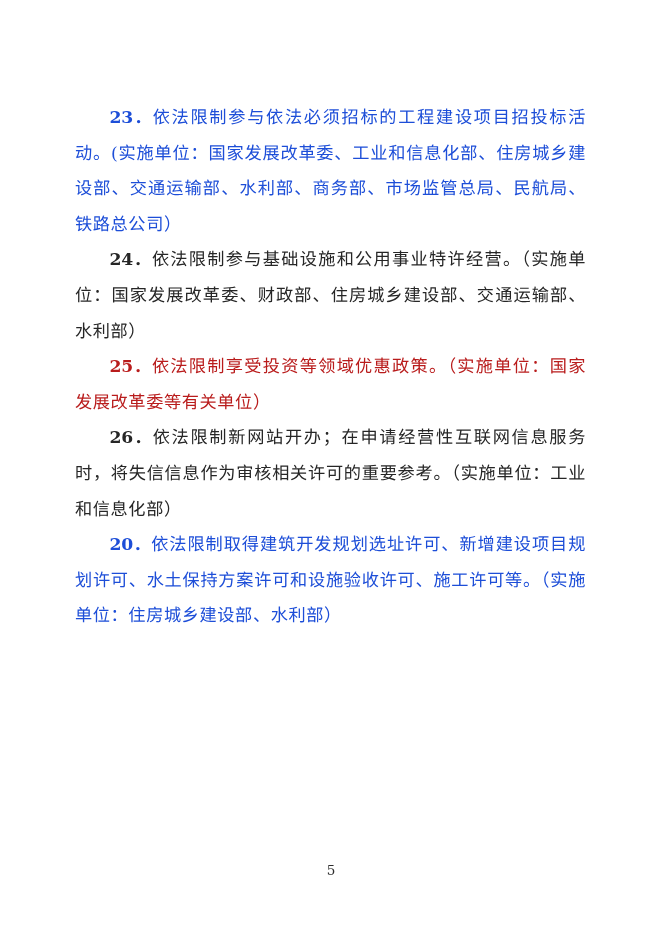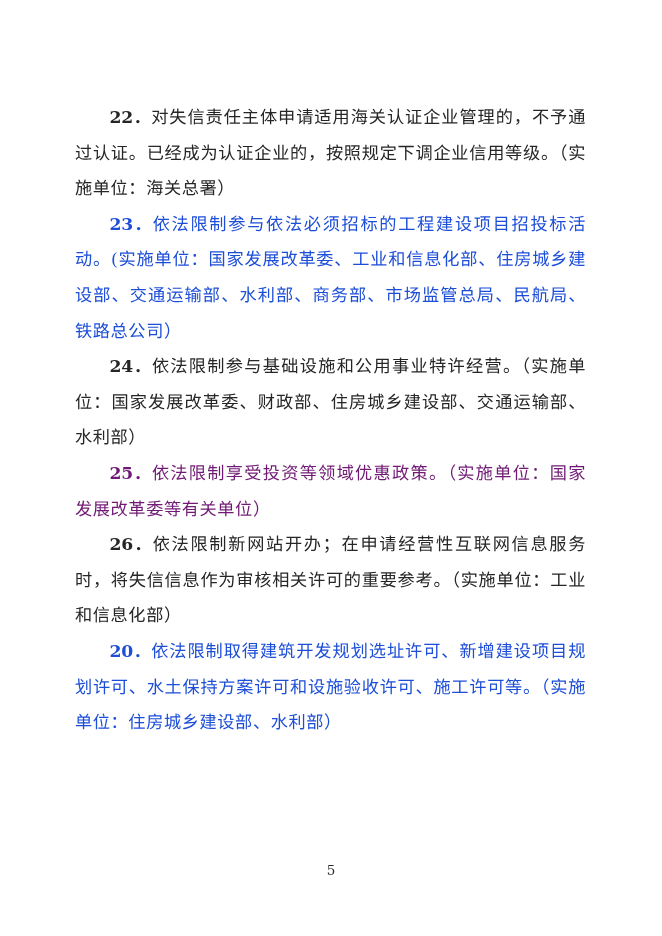--- a/index.html
+++ b/index.html
@@ -40,21 +40,21 @@
     text-justify: inter-character;
     text-indent: 2em;
     letter-spacing: 0.6px;
     color: #232323;
     font-weight: 400;
   }
 
   
   .para.ink-a { color: #262626; }
   .para.ink-b { color: #1d4ed8; }
-  .para.ink-c { color: #701a75; }
+  .para.ink-c { color: #b91c1c; }
 
   .num {
     font-family: "DejaVu Serif", "Liberation Serif", serif;
     font-weight: 700;
     letter-spacing: 0;
   }
 
   .page-number {
     position: absolute;
     left: 0;
@@ -66,21 +66,20 @@
     color: #2c2c2c;
   }
 </style>
 </head>
 <body>
 
 <div class="page">
 
   <div class="text-column">
 
-    <p class="para ink-a"><span class="num">22．</span><span>对失信责任主体申请适用海关认证企业管理的，不予通过认证。已经成为认证企业的，按照规定下调企业信用等级。（实施单位：海关总署）</span></p>
 
     <p class="para ink-b"><span class="num">23．</span><span>依法限制参与依法必须招标的工程建设项目招投标活动。(实施单位：国家发展改革委、工业和信息化部、住房城乡建设部、交通运输部、水利部、商务部、市场监管总局、民航局、铁路总公司）</span></p>
 
     <p class="para ink-a"><span class="num">24．</span><span>依法限制参与基础设施和公用事业特许经营。（实施单位：国家发展改革委、财政部、住房城乡建设部、交通运输部、水利部）</span></p>
 
     <p class="para ink-c"><span class="num">25．</span><span>依法限制享受投资等领域优惠政策。（实施单位：国家发展改革委等有关单位）</span></p>
 
     <p class="para ink-a"><span class="num">26．</span><span>依法限制新网站开办；在申请经营性互联网信息服务时，将失信信息作为审核相关许可的重要参考。（实施单位：工业和信息化部）</span></p>
 
 

